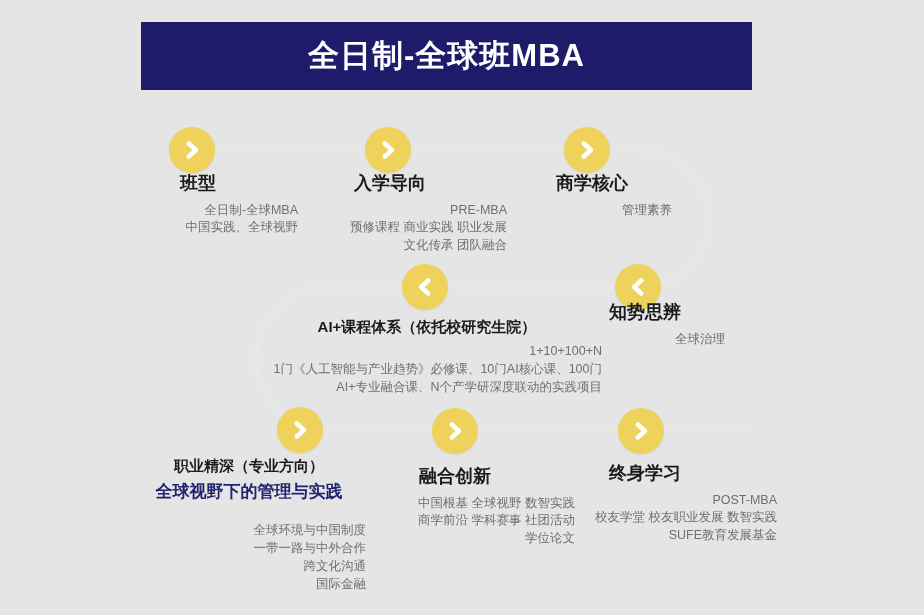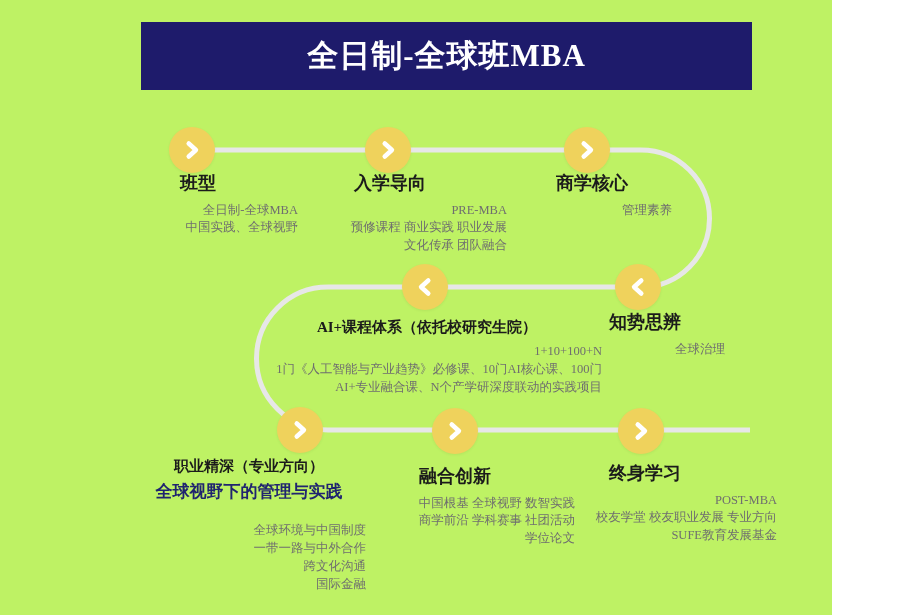--- a/index.html
+++ b/index.html
@@ -1,21 +1,21 @@
 <!DOCTYPE html>
 <html style="--c-banner: #1e1b6b; --c-node: #efd25c; --c-path: #e7e7e7; --c-title: #1b1b1b; --c-sub: #6f6f6f; --c-accent: #20246f;"><head>
 <meta charset="utf-8">
 <style>
   html,body{margin:0;padding:0;background:#ffffff;}
   .canvas{
     position:relative;
-    width:832px;height:615px;
-    background:#bef264;
+    width:924px;height:615px;
+    background:#e5e5e5;
     overflow:hidden;
-    font-family:Liberation Serif, serif;
+    font-family:Liberation Sans, sans-serif;
   }
   .banner{
     position:absolute;left:141px;top:22px;width:611px;height:68px;
     background:var(--c-banner,#1e1b6b);
     display:flex;align-items:center;justify-content:center;
   }
   .banner h1{
     margin:0;color:#ffffff;font-size:31px;font-weight:bold;letter-spacing:1px;
   }
   .route-svg{position:absolute;left:0;top:0;width:924px;height:615px;z-index:1;}
@@ -111,21 +111,21 @@
     <div class="stage-line">PRE-MBA</div>
     <div class="stage-line">预修课程 商业实践 职业发展</div>
     <div class="stage-line">文化传承 团队融合</div>
   </div>
 
   <div class="stage-text" style="left:512px;top:173px;width:160px">
     <div class="stage-title">商学核心</div>
     <div class="stage-line">管理素养</div>
   </div>
 
-  <div class="stage-text" style="left:565px;top:312px;width:160px">
+  <div class="stage-text" style="left:565px;top:302px;width:160px">
     <div class="stage-title">知势思辨</div>
     <div class="stage-line">全球治理</div>
   </div>
 
   <div class="stage-text" style="left:252px;top:318px;width:350px">
     <div class="stage-title small">AI+课程体系（依托校研究生院）</div>
     <div class="stage-line">1+10+100+N</div>
     <div class="stage-line">1门《人工智能与产业趋势》必修课、10门AI核心课、100门</div>
     <div class="stage-line">AI+专业融合课、N个产学研深度联动的实践项目</div>
   </div>
@@ -142,17 +142,17 @@
   <div class="stage-text" style="left:335px;top:466px;width:240px">
     <div class="stage-title">融合创新</div>
     <div class="stage-line">中国根基 全球视野 数智实践</div>
     <div class="stage-line">商学前沿 学科赛事 社团活动</div>
     <div class="stage-line">学位论文</div>
   </div>
 
   <div class="stage-text" style="left:513px;top:463px;width:264px">
     <div class="stage-title">终身学习</div>
     <div class="stage-line">POST-MBA</div>
-    <div class="stage-line">校友学堂 校友职业发展 专业方向</div>
+    <div class="stage-line">校友学堂 校友职业发展 数智实践</div>
     <div class="stage-line">SUFE教育发展基金</div>
   </div>
 
 </div>
 
 </body></html>

